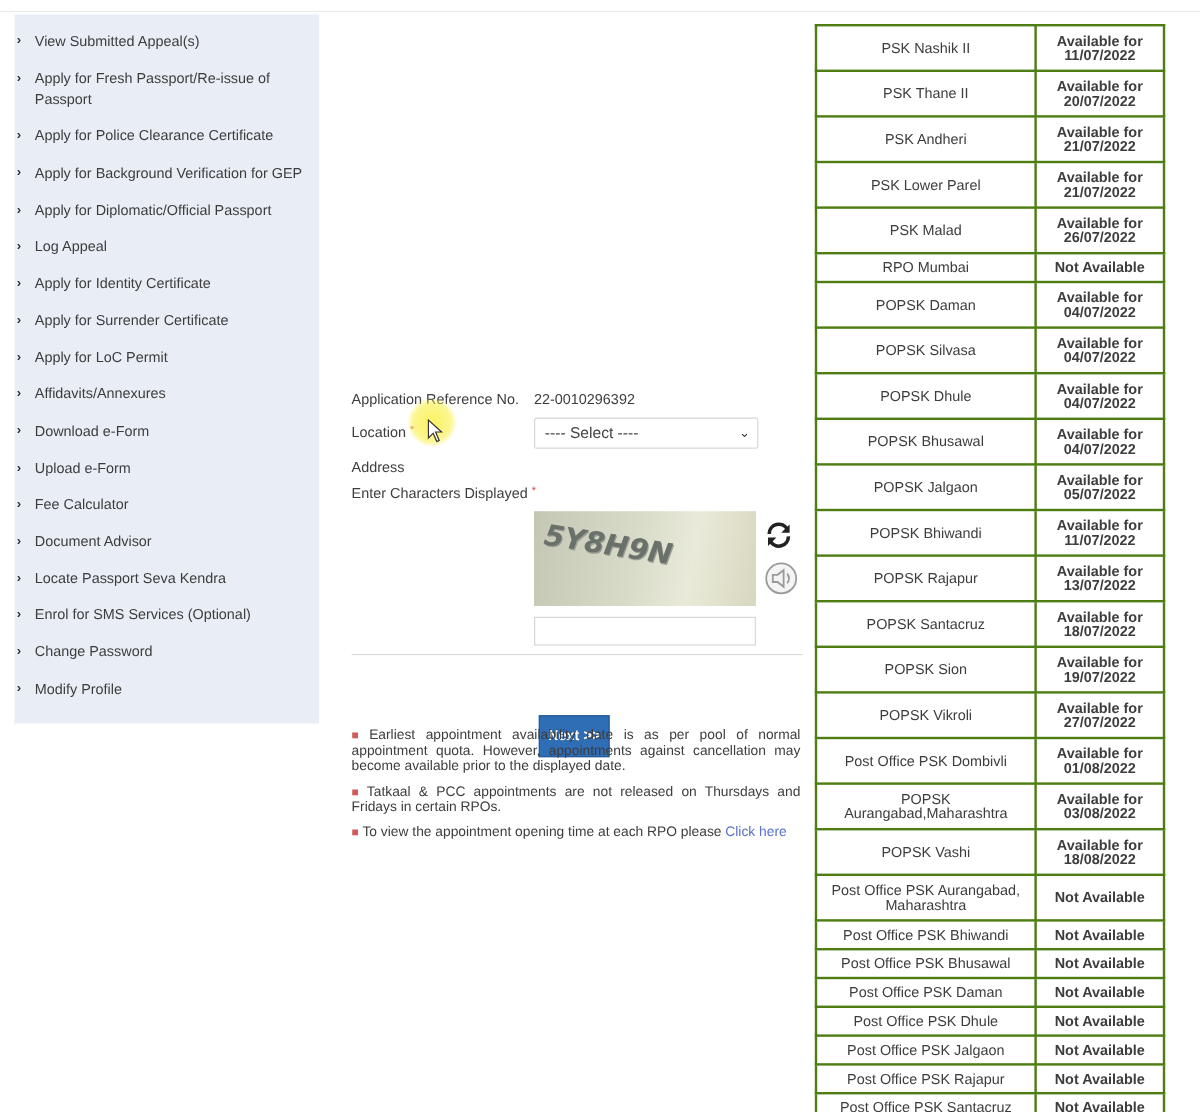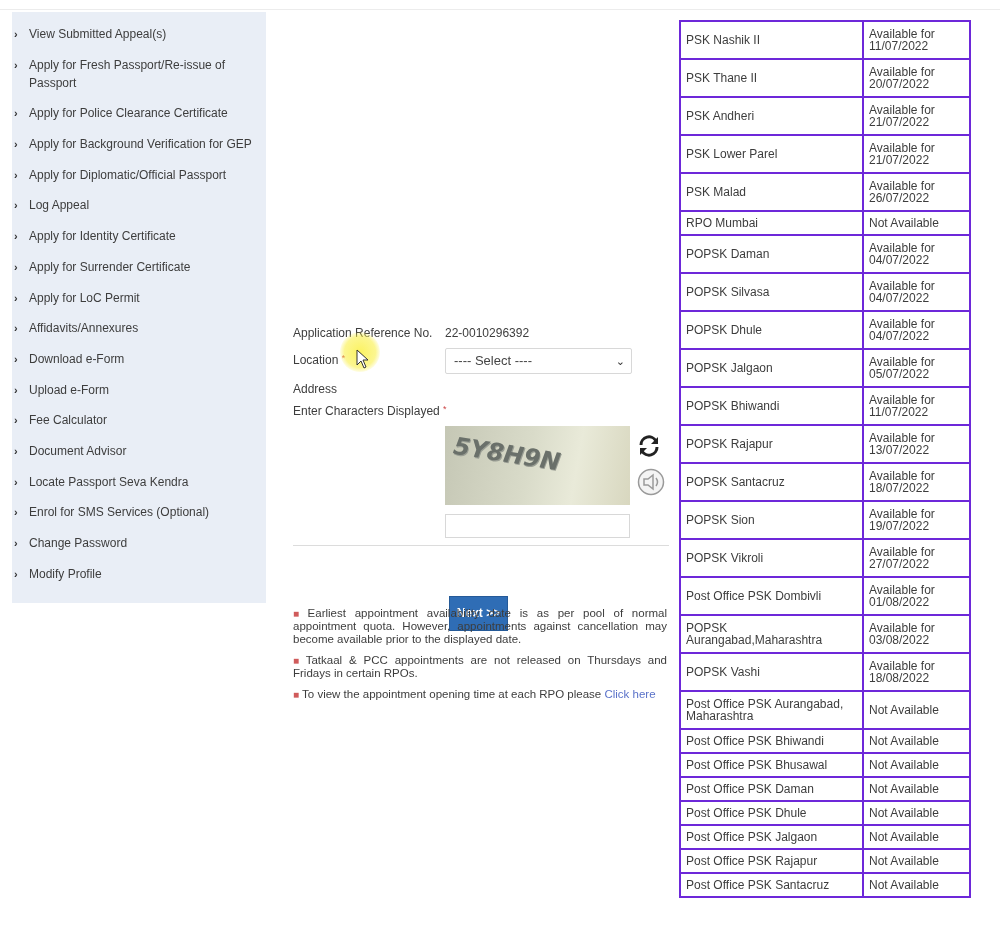--- a/index.html
+++ b/index.html
@@ -77,25 +77,26 @@
       pointer-events: none;
     }
     .cursor-arrow { position: absolute; left: 356px; top: 349px; width: 14px; height: 20px; pointer-events: none; }
 
     
     .avail {
       position: absolute; left: 679px; top: 20px; width: 292px;
       border-collapse: collapse; font-size: 12px; color: #3d3d3d;
     }
     .avail td {
-      border: 2px solid #6d28d9; padding: 1px 5px; vertical-align: middle;
+      border: 2px solid #4d7c0f; padding: 1px 5px; vertical-align: middle;
       line-height: 12.5px;
+      text-align: center;
     }
     .avail td.name { width: 184px; }
-    .avail td.status { width: 108px; }
+    .avail td.status { width: 108px; font-weight: bold; }
     .avail tr.tall td { height: 38px; }
     .avail tr.short td { height: 24px; }
   </style>
 </head>
 <body>
 
 <div class="top-rule"></div>
 
 <nav class="sidebar">
   <ul>
@@ -201,20 +202,24 @@
       </tr>
     <tr class="tall">
         <td class="name">POPSK Silvasa</td>
         <td class="status">Available for 04/07/2022</td>
       </tr>
     <tr class="tall">
         <td class="name">POPSK Dhule</td>
         <td class="status">Available for 04/07/2022</td>
       </tr>
     <tr class="tall">
+        <td class="name">POPSK Bhusawal</td>
+        <td class="status">Available for 04/07/2022</td>
+      </tr>
+    <tr class="tall">
         <td class="name">POPSK Jalgaon</td>
         <td class="status">Available for 05/07/2022</td>
       </tr>
     <tr class="tall">
         <td class="name">POPSK Bhiwandi</td>
         <td class="status">Available for 11/07/2022</td>
       </tr>
     <tr class="tall">
         <td class="name">POPSK Rajapur</td>
         <td class="status">Available for 13/07/2022</td>

